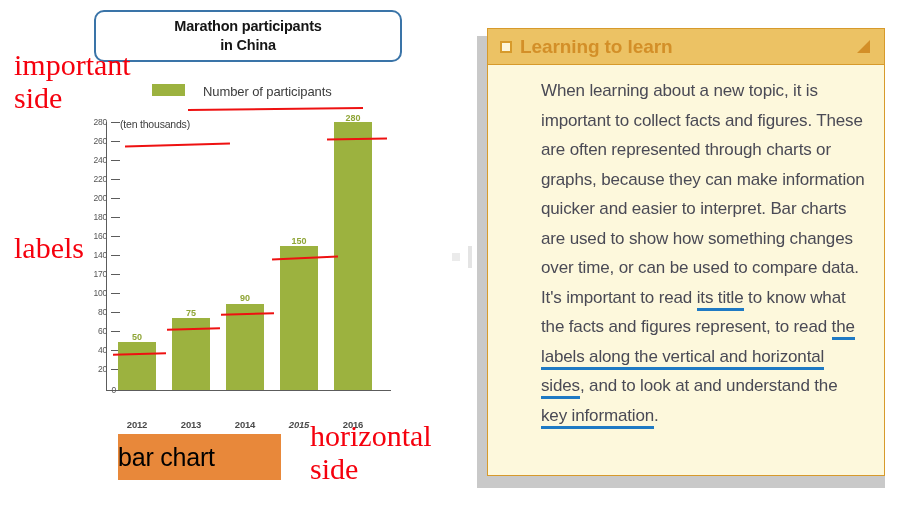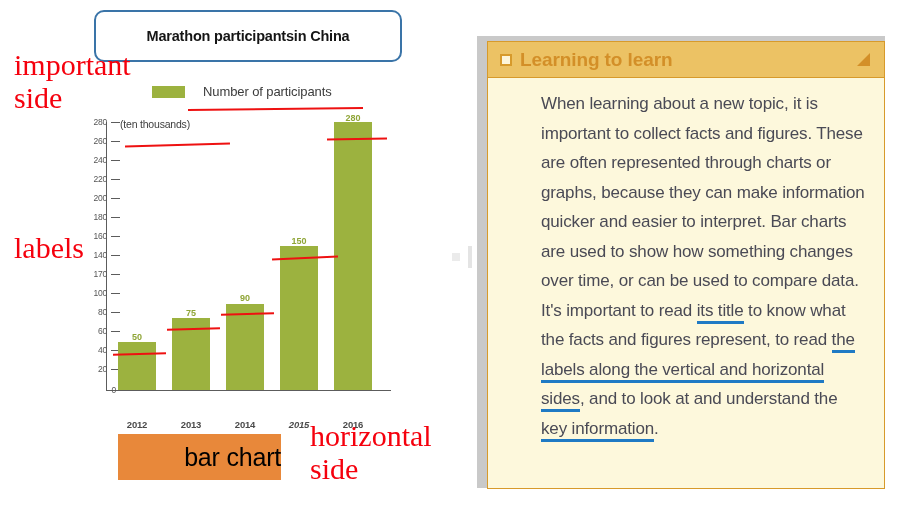--- a/index.html
+++ b/index.html
@@ -25,39 +25,38 @@
   
   #chart-title-box {
     position: absolute;
     left: 94px; top: 10px;
     width: 308px; height: 52px;
     border: 2.5px solid #3a74a8;
     border-radius: 10px;
     background: #ffffff;
     box-sizing: border-box;
     display: flex;
-    flex-direction: row;
+    flex-direction: column;
     align-items: center;
     justify-content: center;
     z-index: 3;
   }
   .chart-title-line {
     font-size: 14.5px;
     font-weight: bold;
     color: #151515;
     line-height: 19px;
     letter-spacing: -0.2px;
   }
 
   
   #chart-legend {
     position: absolute;
     left: 152px; top: 84px;
     display: flex;
-    align-items: center;
     z-index: 3;
   }
   #legend-swatch {
     width: 33px; height: 12px;
     background: #9cb23f;
     margin-right: 18px;
   }
   #legend-label {
     font-size: 13px;
     color: #3b3b3b;
@@ -169,21 +168,21 @@
   #anno-horizontal-side { left: 310px; top: 419px; }
 
   
   #bar-chart-tag {
     position: absolute;
     left: 118px; top: 434px;
     width: 163px; height: 46px;
     background: #e8883a;
     display: flex;
     align-items: center;
-    justify-content: flex-end;
+    justify-content: flex-start;
     z-index: 7;
   }
   #bar-chart-tag-label {
     font-size: 25px;
     color: #000000;
     letter-spacing: -0.2px;
   }
 
   
   #artifact-square {
@@ -202,21 +201,21 @@
   
   #learn-shadow {
     position: absolute;
     left: 477px; top: 36px;
     width: 408px; height: 452px;
     background: #c9c9c9;
     z-index: 1;
   }
   #learn-panel {
     position: absolute;
-    left: 487px; top: 41px;
+    left: 487px; top: 28px;
     width: 398px; height: 448px;
     background: #fdf8dc;
     border: 1.6px solid #d79a2b;
     box-sizing: border-box;
     z-index: 2;
     display: flex;
     flex-direction: column;
   }
   #learn-header {
     height: 36px;

